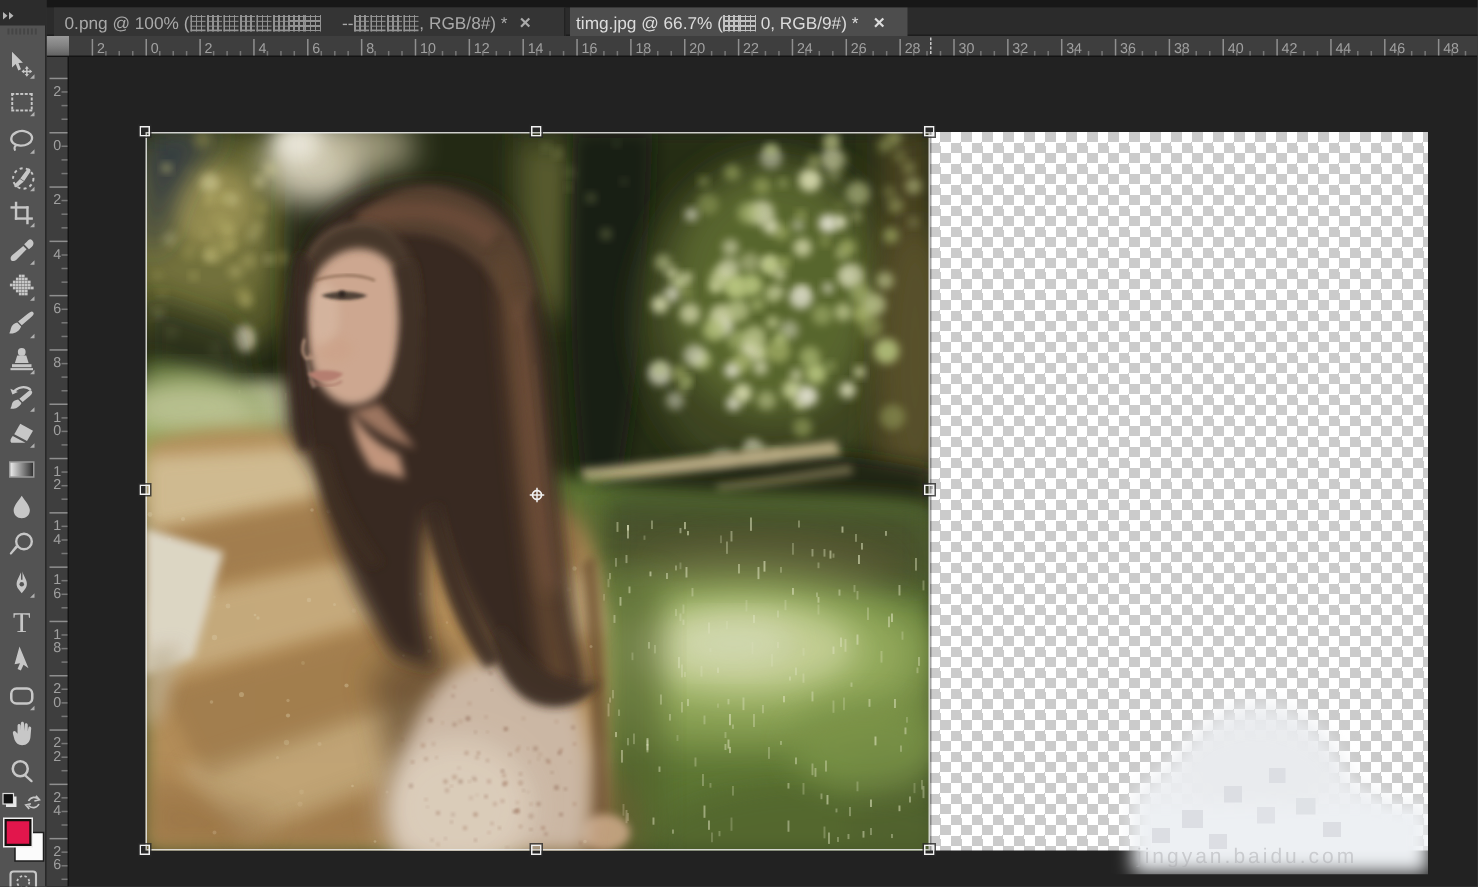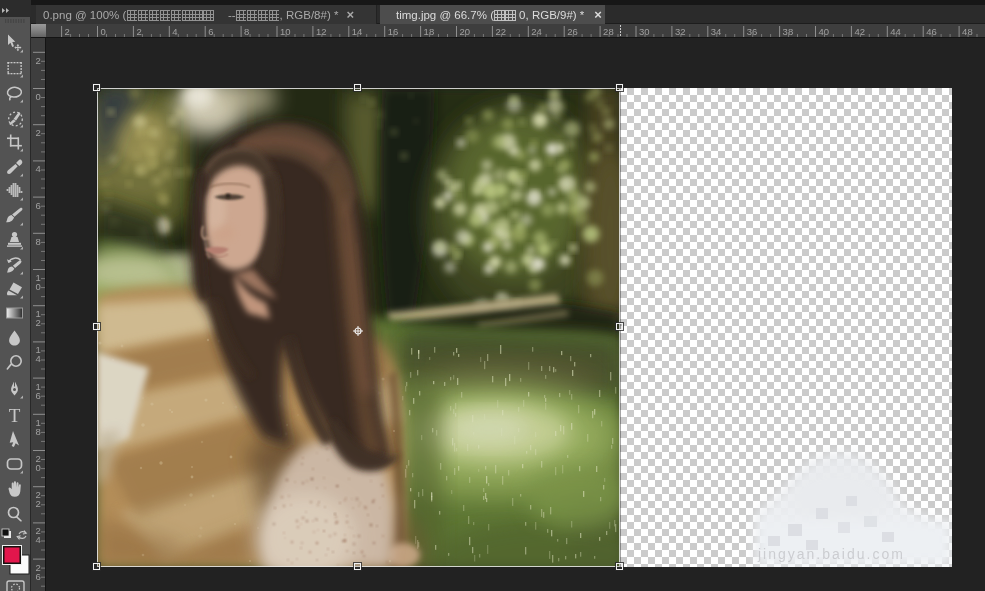--- a/index.html
+++ b/index.html
@@ -10,21 +10,21 @@
  opacity:0.82}
 .tab {position:absolute;top:5px;height:19px;line-height:19px;font-size:11.5px;white-space:nowrap}
 .x {display:inline-block;margin-left:8px;font-size:13px;font-weight:bold}
 .handle {position:absolute;width:7px;height:7px;border:1.2px solid #f2f2f2;outline:1px solid rgba(40,40,40,0.8);background:rgba(90,90,90,0.15)}
 </style></head><body>
 <div id="root">
     <div class="abs" style="left:31px;top:38px;width:954px;height:553px;background:#222222"></div>
     <div class="abs" style="left:0;top:0;width:985px;height:5px;background:#171717"></div>
     <div class="abs" style="left:31px;top:5px;width:954px;height:19px;background:#2b2b2b;border-bottom:1px solid #1d1d1d"></div>
     <div class="tab" style="left:36px;width:341px;background:#343434;color:#a9a9a9;border-right:1px solid #222"><span style="margin-left:7px">0.png @ 100% (</span><span style="color:#a9a9a9"><i class="cj"></i><i class="cj"></i><i class="cj"></i><i class="cj"></i><i class="cj"></i><i class="cj"></i><i class="cj"></i><i class="cj"></i></span><span style="margin-left:14px">--</span><span><i class="cj"></i><i class="cj"></i><i class="cj"></i><i class="cj"></i></span><span>, RGB/8#) *</span><span class="x">×</span></div>
-    <div class="tab" style="left:380px;width:225px;background:#4d4d4d;color:#dcdcdc"><span style="margin-left:16px">timg.jpg @ 66.7% (</span><span><i class="cj"></i><i class="cj"></i></span><span> 0, RGB/9#) *</span><span class="x" style="margin-left:10px">×</span></div>
+    <div class="tab" style="left:380px;width:225px;background:#4d4d4d;color:#dcdcdc"><span style="margin-left:4px">timg.jpg @ 66.7% (</span><span><i class="cj"></i><i class="cj"></i></span><span> 0, RGB/9#) *</span><span class="x" style="margin-left:10px">×</span></div>
     <svg width="954" height="14" style="position:absolute;left:31px;top:24px">
       <rect width="954" height="14" fill="#3e3e3e"></rect>
       <rect y="13" width="954" height="1" fill="#141414"></rect>
       <defs>
         <linearGradient id="cbg" x1="0" y1="0" x2="0" y2="1">
           <stop offset="0" stop-color="#9a9a9a"></stop>
           <stop offset="0.5" stop-color="#828282"></stop>
           <stop offset="1" stop-color="#636363"></stop>
         </linearGradient>
       </defs>
@@ -431,21 +431,21 @@
         <path d="M19 534 c1.5 -3 5 -3 7 -1 M24 530.5 l2.3 2.7 l-3.4 0.8 M26 536 c-1.5 3 -5 3 -7 1 M19.5 539.3 l-2.3 -2.7 l3.4 -0.8" fill="none" stroke="#c7c7c7" stroke-width="1.1"></path>
       </g>
       <rect x="10" y="555" width="19" height="19" fill="#fbfbfb" stroke="#1e1e1e" stroke-width="1"></rect>
       <rect x="2" y="545" width="20" height="20" fill="#efefef"></rect>
       <rect x="3" y="546" width="18" height="18" fill="#14100e"></rect>
       <rect x="4.5" y="547.5" width="15" height="15" fill="#e2164c"></rect>
       <rect x="7" y="581" width="17" height="13" rx="2" fill="none" stroke="#c7c7c7" stroke-width="1.4"></rect>
       <circle cx="15.5" cy="588" r="4" fill="none" stroke="#c7c7c7" stroke-width="1.2" stroke-dasharray="1.6 1.6"></circle>
     </svg>
     <div class="abs" style="left:620px;top:88px;width:332px;height:479px;background:conic-gradient(#cbcbcb 25%,#fff 0 50%,#cbcbcb 0 75%,#fff 0);background-size:14px 14px"></div>
-    <div class="abs" style="left:620px;top:88px;width:332px;height:479px;overflow:hidden"><svg width="332" height="479">
+    <div class="abs" style="left:620px;top:104px;width:332px;height:479px;overflow:hidden"><svg width="332" height="479">
         <defs>
           <filter id="bf" x="-20%" y="-20%" width="140%" height="140%">
             <feGaussianBlur stdDeviation="6"></feGaussianBlur>
           </filter>
         </defs>
         <g filter="url(#bf)">
           <path d="M135 428 C165 396 195 380 222 382 C248 384 266 400 284 418 L332 442 L332 478 L135 478 Z" fill="#eceef1" opacity="0.93"></path>
           <path d="M165 400 C185 370 212 360 236 368 C258 376 270 392 278 410 L250 432 L180 430 Z" fill="#e9ebee" opacity="0.9"></path>
           <rect x="137" y="432" width="195" height="46" fill="#edeff2" opacity="0.95"></rect>
         </g>

